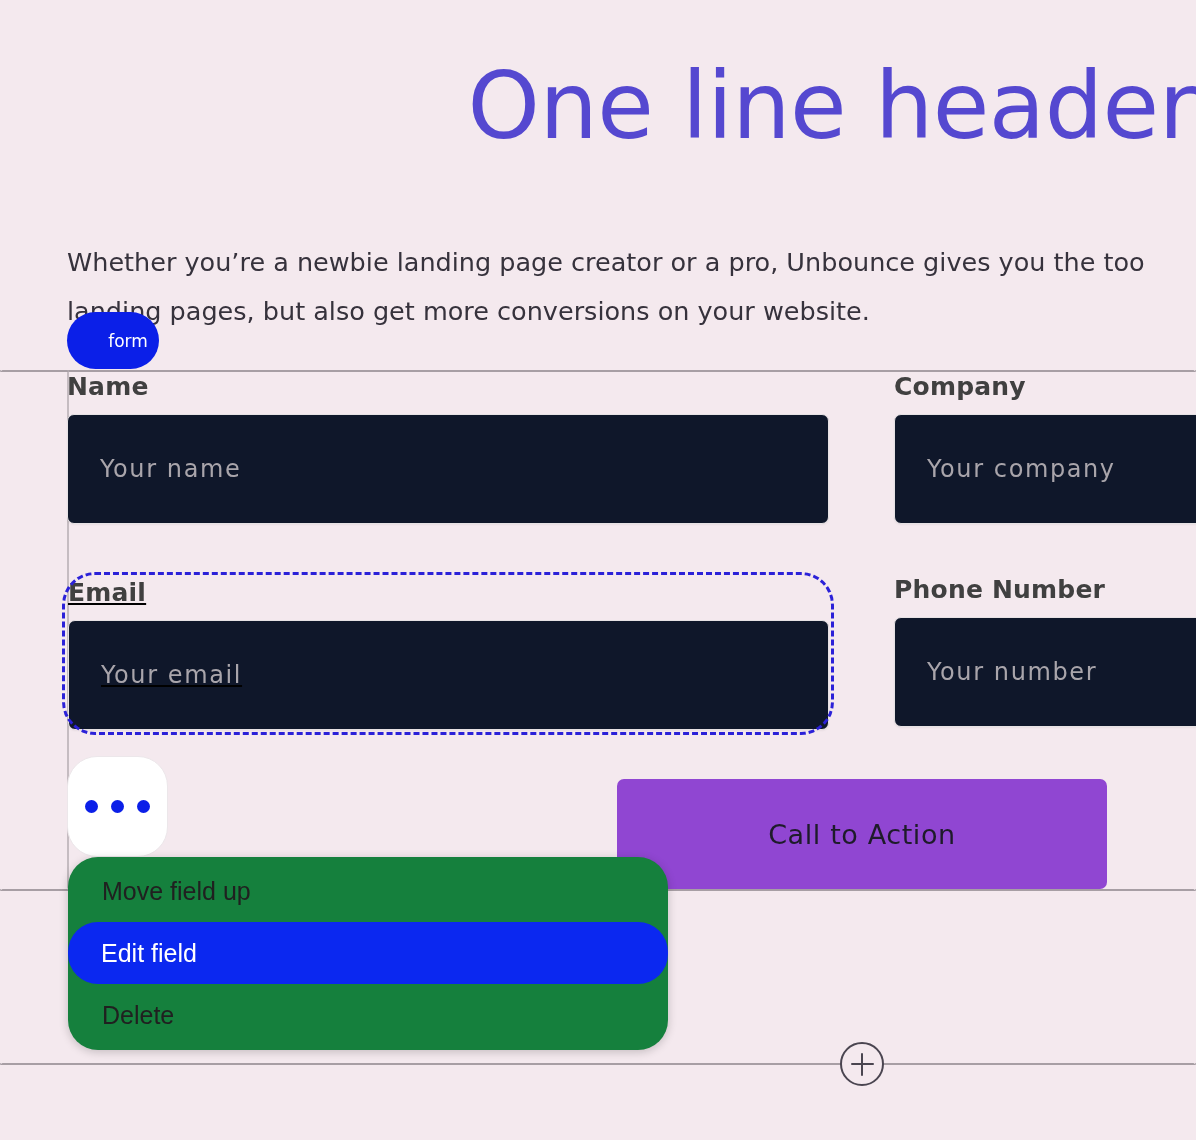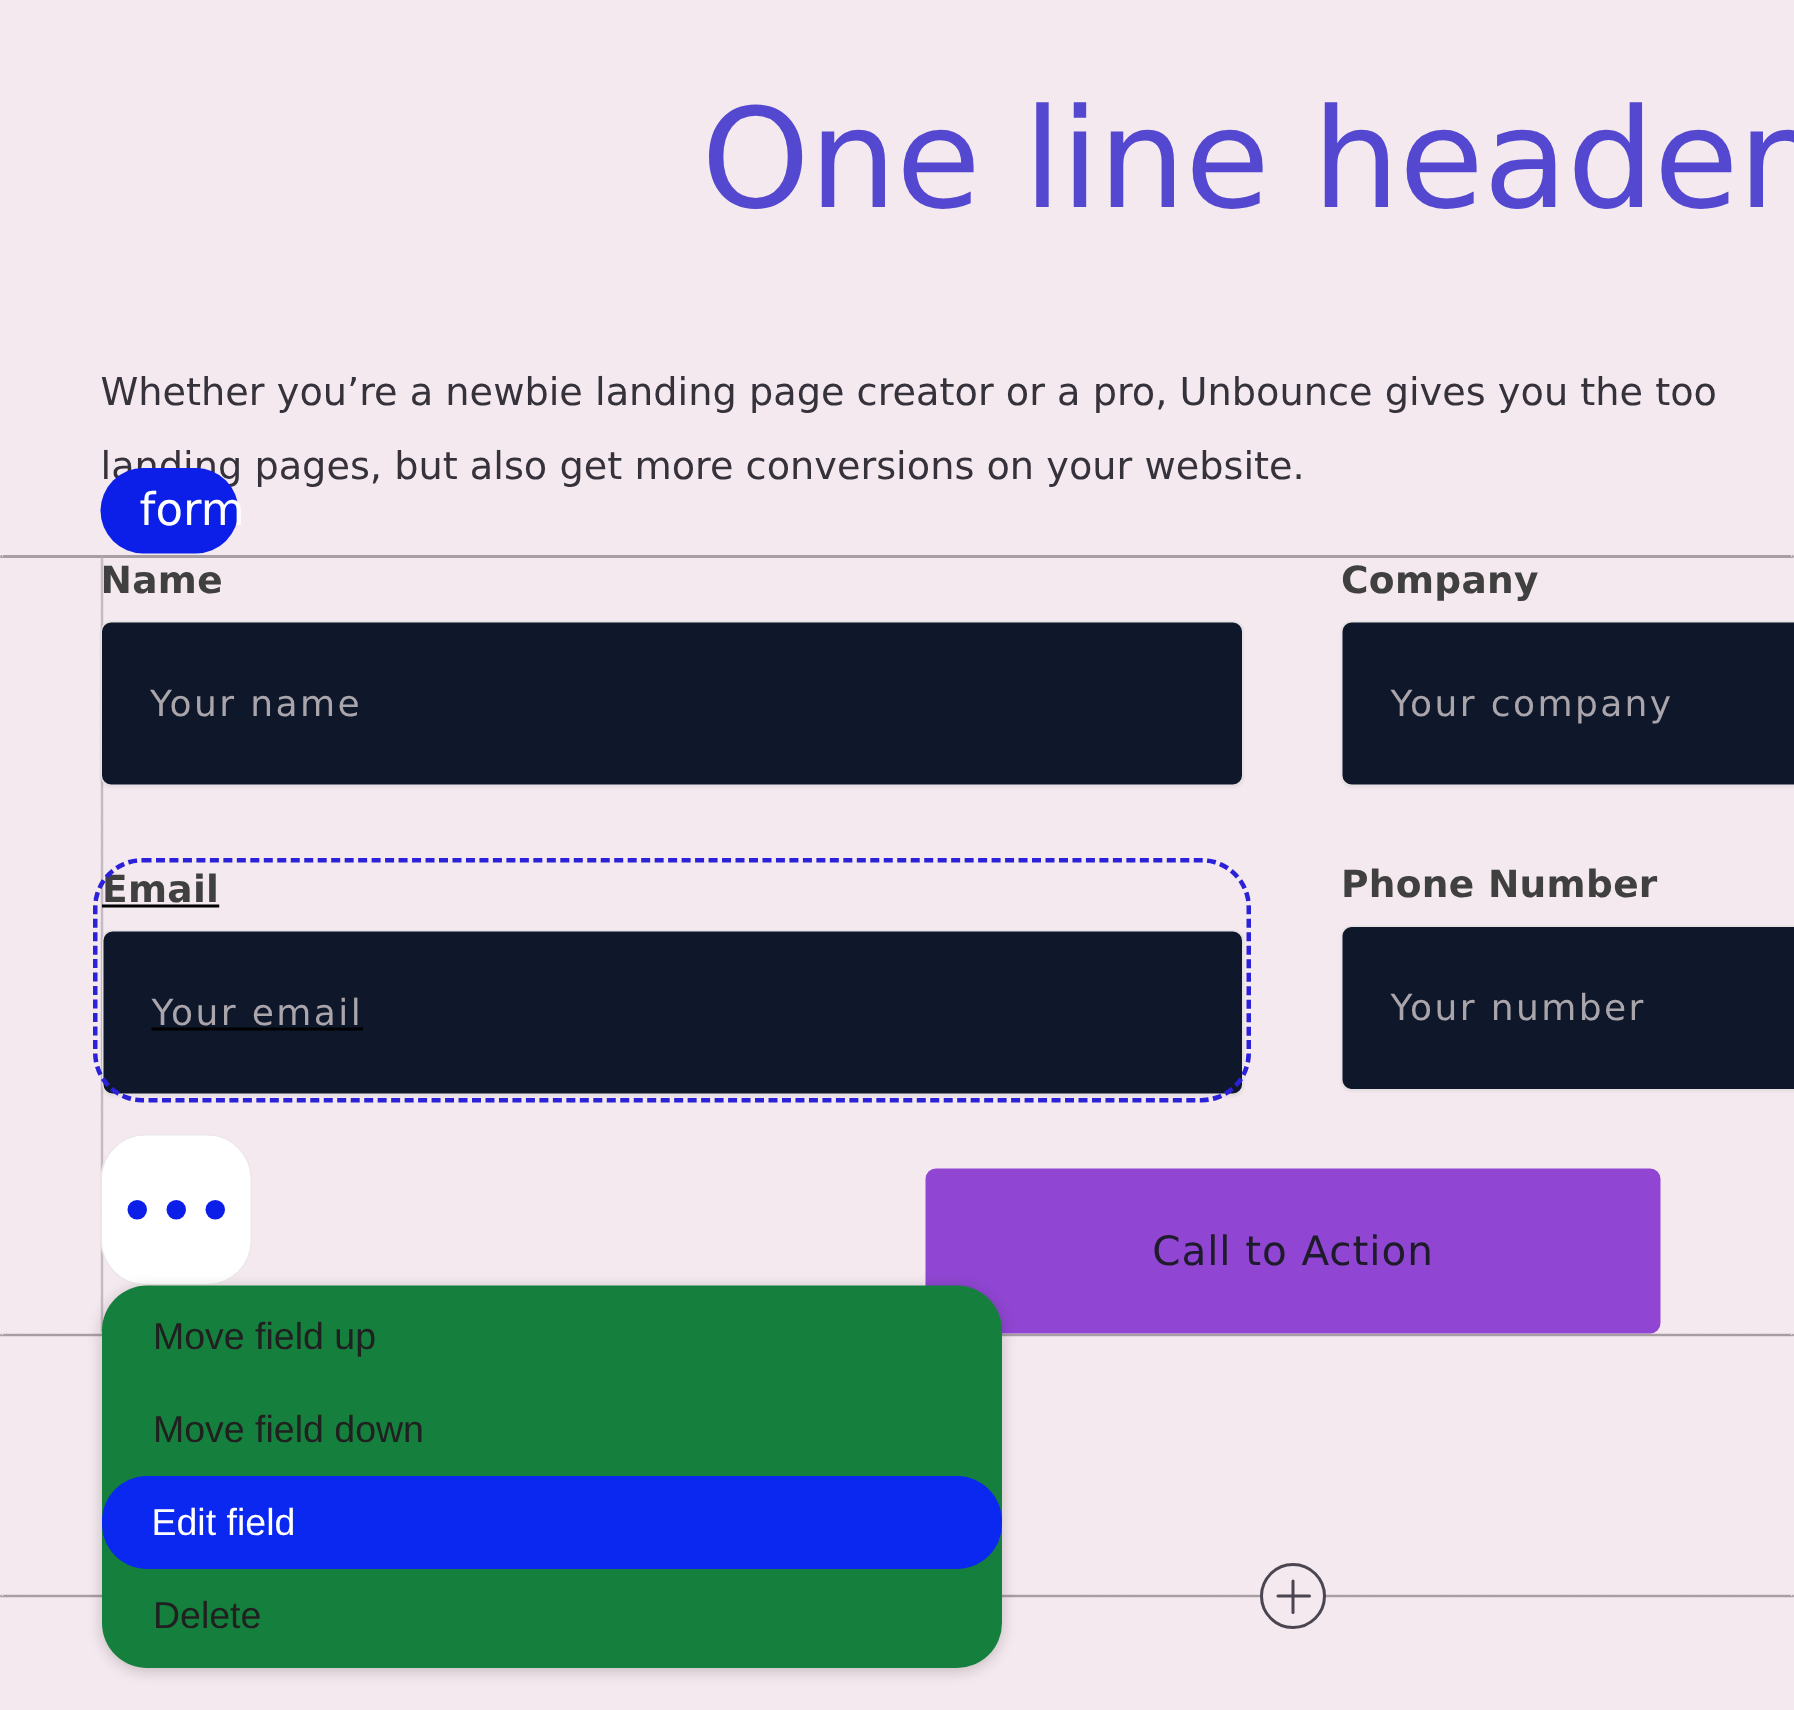--- a/index.html
+++ b/index.html
@@ -211,21 +211,21 @@
     position: absolute;
     left: 67px;
     top: 312px;
     width: 92px;
     height: 57px;
     background: #0b1fe8;
     color: #ffffff;
     display: flex;
     align-items: center;
     justify-content: center;
-    font-size: 30px;
+    font-size: 17px;
     font-family: "DejaVu Sans", sans-serif;
     z-index: 25;
     cursor: pointer;
     padding-left: 30px;
   }
 </style>
 </head>
 <body>
 
 <div id="canvas">
@@ -282,18 +282,17 @@
 
   <button id="cta-button">Call to Action</button>
 
   <div id="add-row-button">
     <span class="plus-v"></span>
     <span class="plus-h"></span>
   </div>
 
   <div id="context-menu">
     <div class="menu-item">Move field up</div>
-    <div class="menu-item">Move field down</div>
     <div class="menu-item highlighted">Edit field</div>
     <div class="menu-item">Delete</div>
   </div>
 
 </div>
 
 </body></html>

